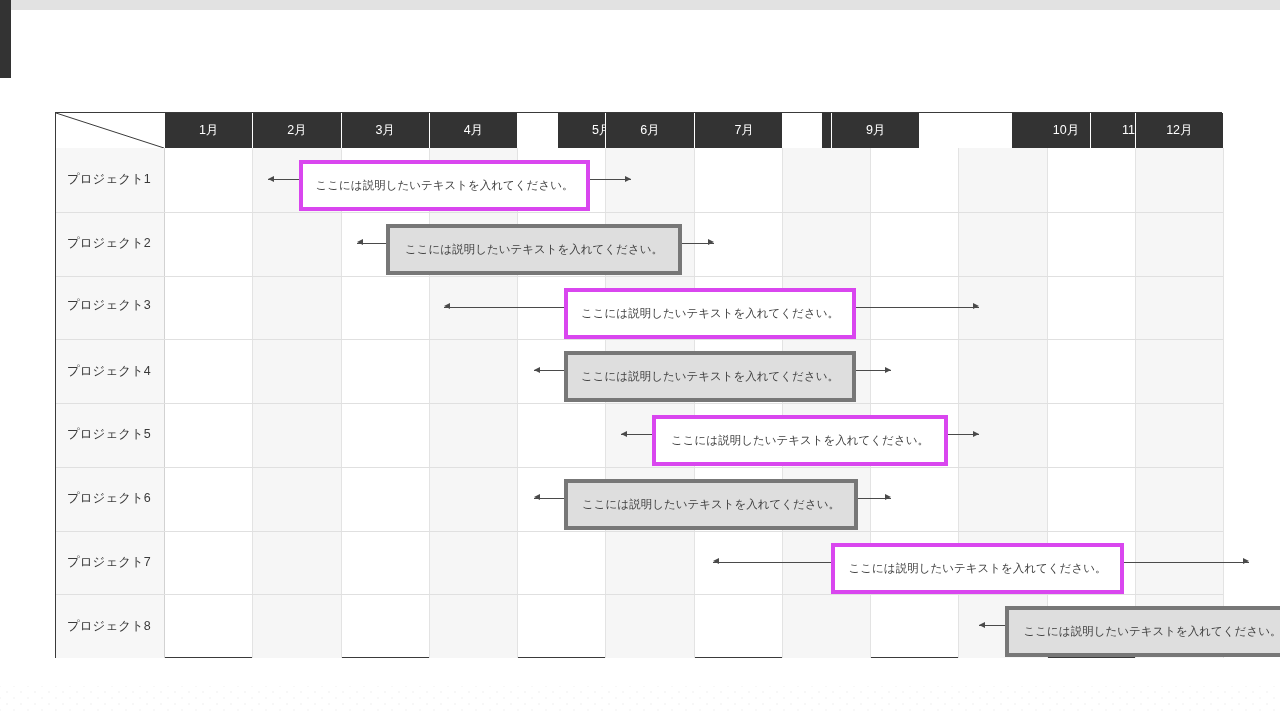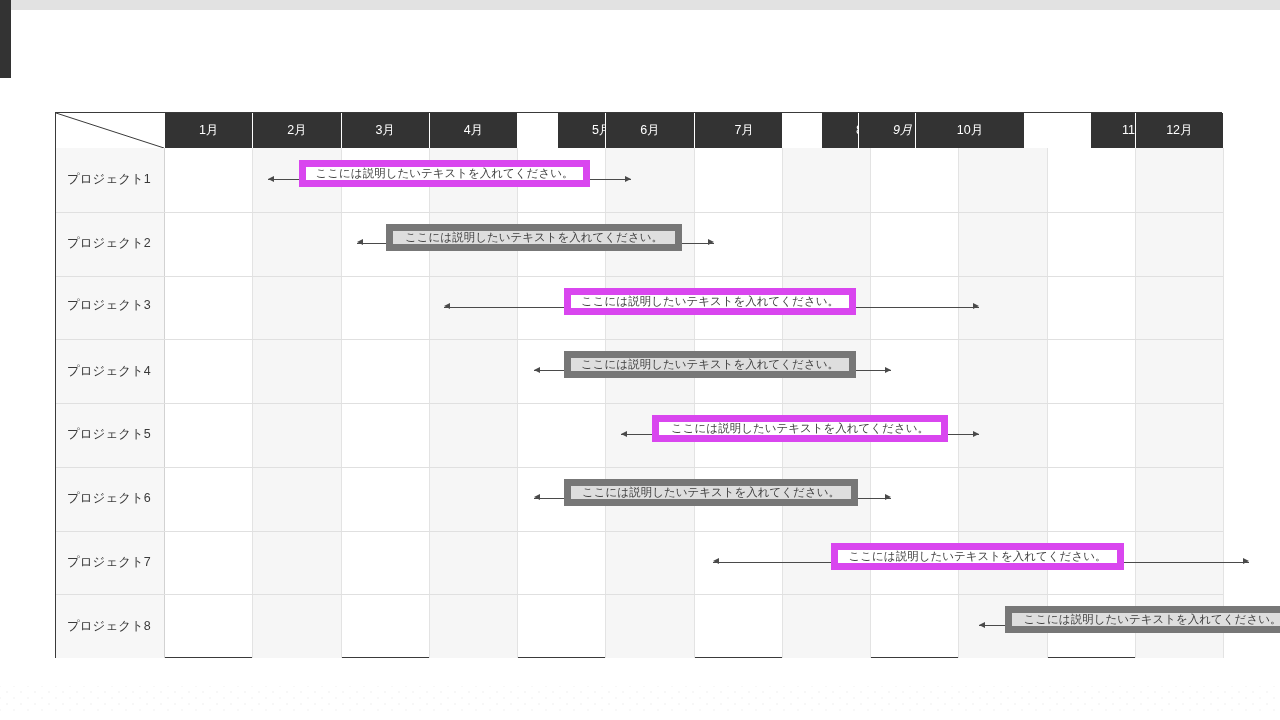--- a/index.html
+++ b/index.html
@@ -93,22 +93,22 @@
   }
   .arrow-head {
     position:absolute; top:27.5px; width:0; height:0;
     border-top:3.5px solid transparent;
     border-bottom:3.5px solid transparent;
   }
   .arrow-head.left  { border-right:6px solid #4a4a4a; }
   .arrow-head.right { border-left:6px solid #4a4a4a; }
 
   .bar-box {
-    position:absolute; top:12px; height:27px;
-    border:7px solid #d946ef;
+    position:absolute; top:12px; height:51px;
+    border:4px solid #d946ef;
     display:flex; align-items:center; justify-content:center;
     font-size:11.5px; color:#3f3f3f; white-space:nowrap;text-align:right;
   }
   .bar-box.fill-white { background:#ffffff; }
   .bar-box.fill-gray  { background:#dedede; border-color:#777777; }
 </style>
 </head>
 <body>
 
 <div class="slide">
@@ -127,22 +127,22 @@
       </div>
       <div id="month-cells">
           <div class="month-cell" style="left: 108px; width: 88.25px;">1月</div>
           <div class="month-cell" style="left: 196.25px; width: 88.25px;">2月</div>
           <div class="month-cell" style="left: 284.5px; width: 88.25px;">3月</div>
           <div class="month-cell" style="left: 372.75px; width: 88.25px;">4月</div>
           <div class="month-cell" style="left: 461px; width: 88.25px; margin-left: 40px;">5月</div>
           <div class="month-cell" style="left: 549.25px; width: 88.25px;">6月</div>
           <div class="month-cell" style="left: 637.5px; width: 88.25px; padding-left: 12px;">7月</div>
           <div class="month-cell" style="left: 765px; width: 88.25px; text-align: center;">8月</div>
-          <div class="month-cell" style="left: 802px; width: 88.25px; font-style: italic;">9月</div>
-          <div class="month-cell" style="left: 859px; width: 109px;">10月</div>
+          <div class="month-cell" style="left: 775px; width: 88.25px;">9月</div>
+          <div class="month-cell" style="left: 955px; width: 109px;">10月</div>
           <div class="month-cell" style="left: 1034px; width: 88.25px;">11月</div>
           <div class="month-cell" style="left: 1078.75px; width: 88.25px;">12月</div>
         </div>
     </div>
 
     <div class="gbody">
       <div id="col-bands">
           <div class="col-band" style="left: 108px; width: 88.25px;"></div>
           <div class="col-band alt" style="left: 196.25px; width: 88.25px;"></div>
           <div class="col-band" style="left: 284.5px; width: 88.25px;"></div>

